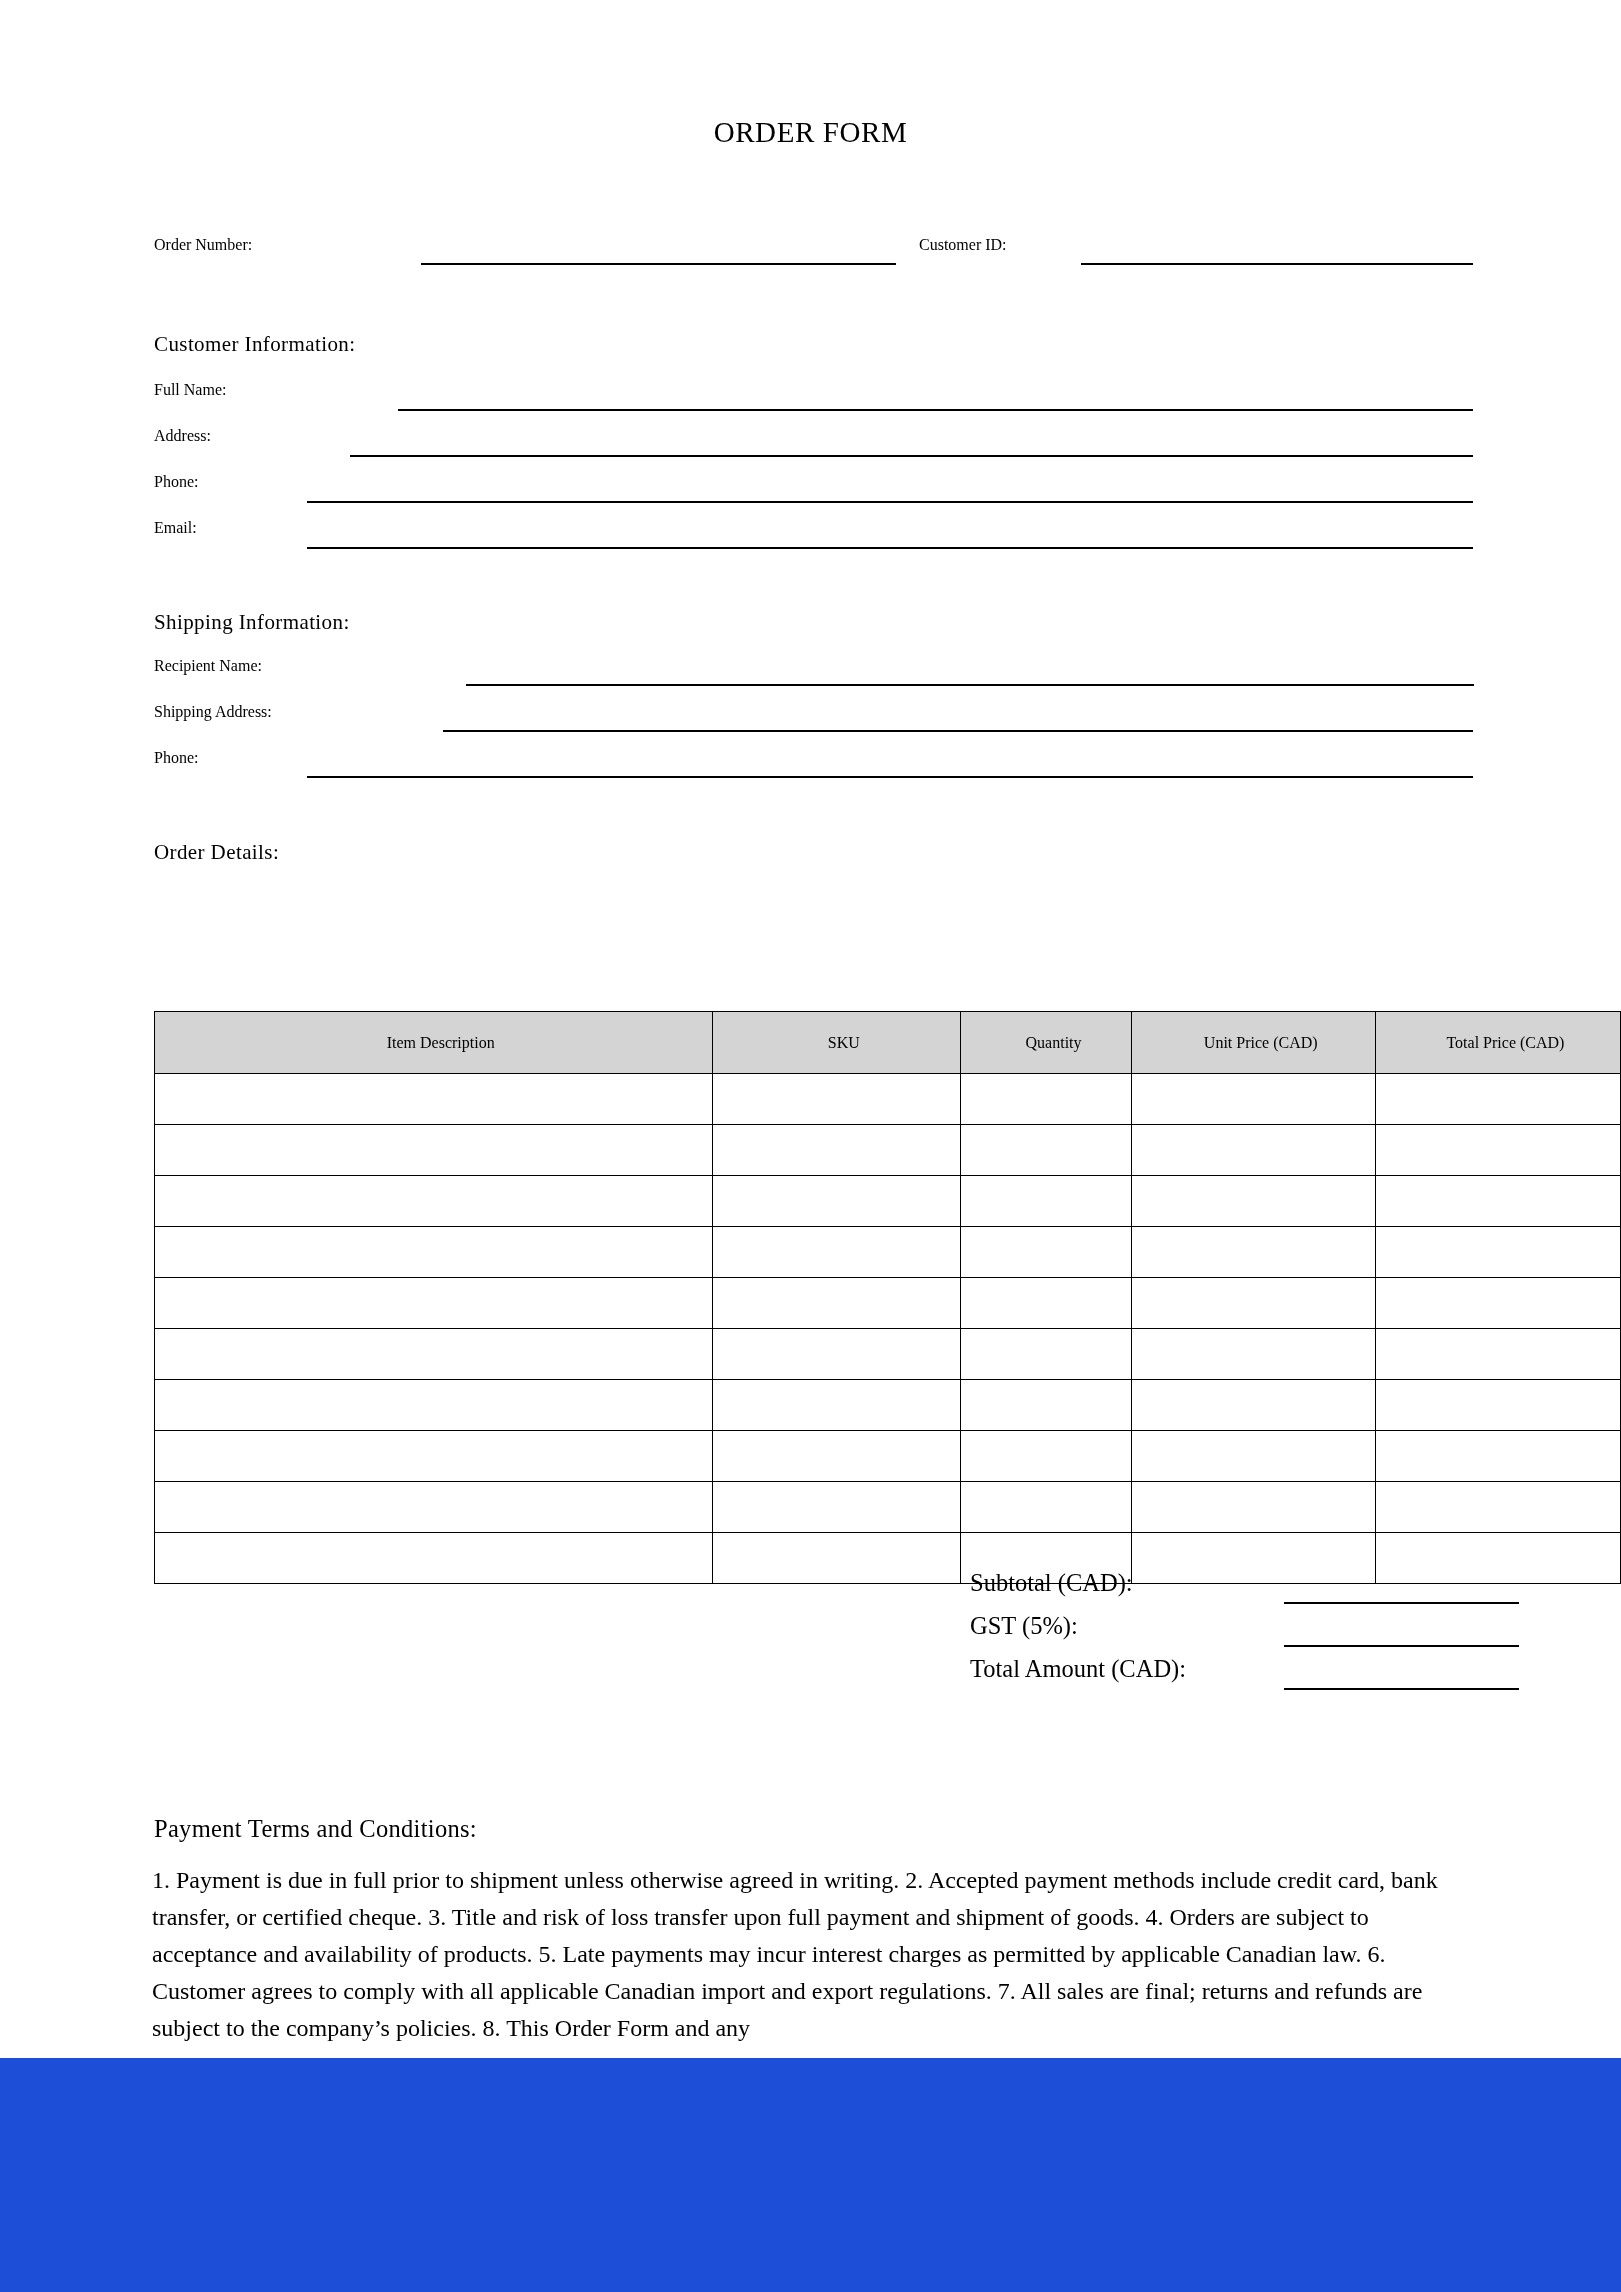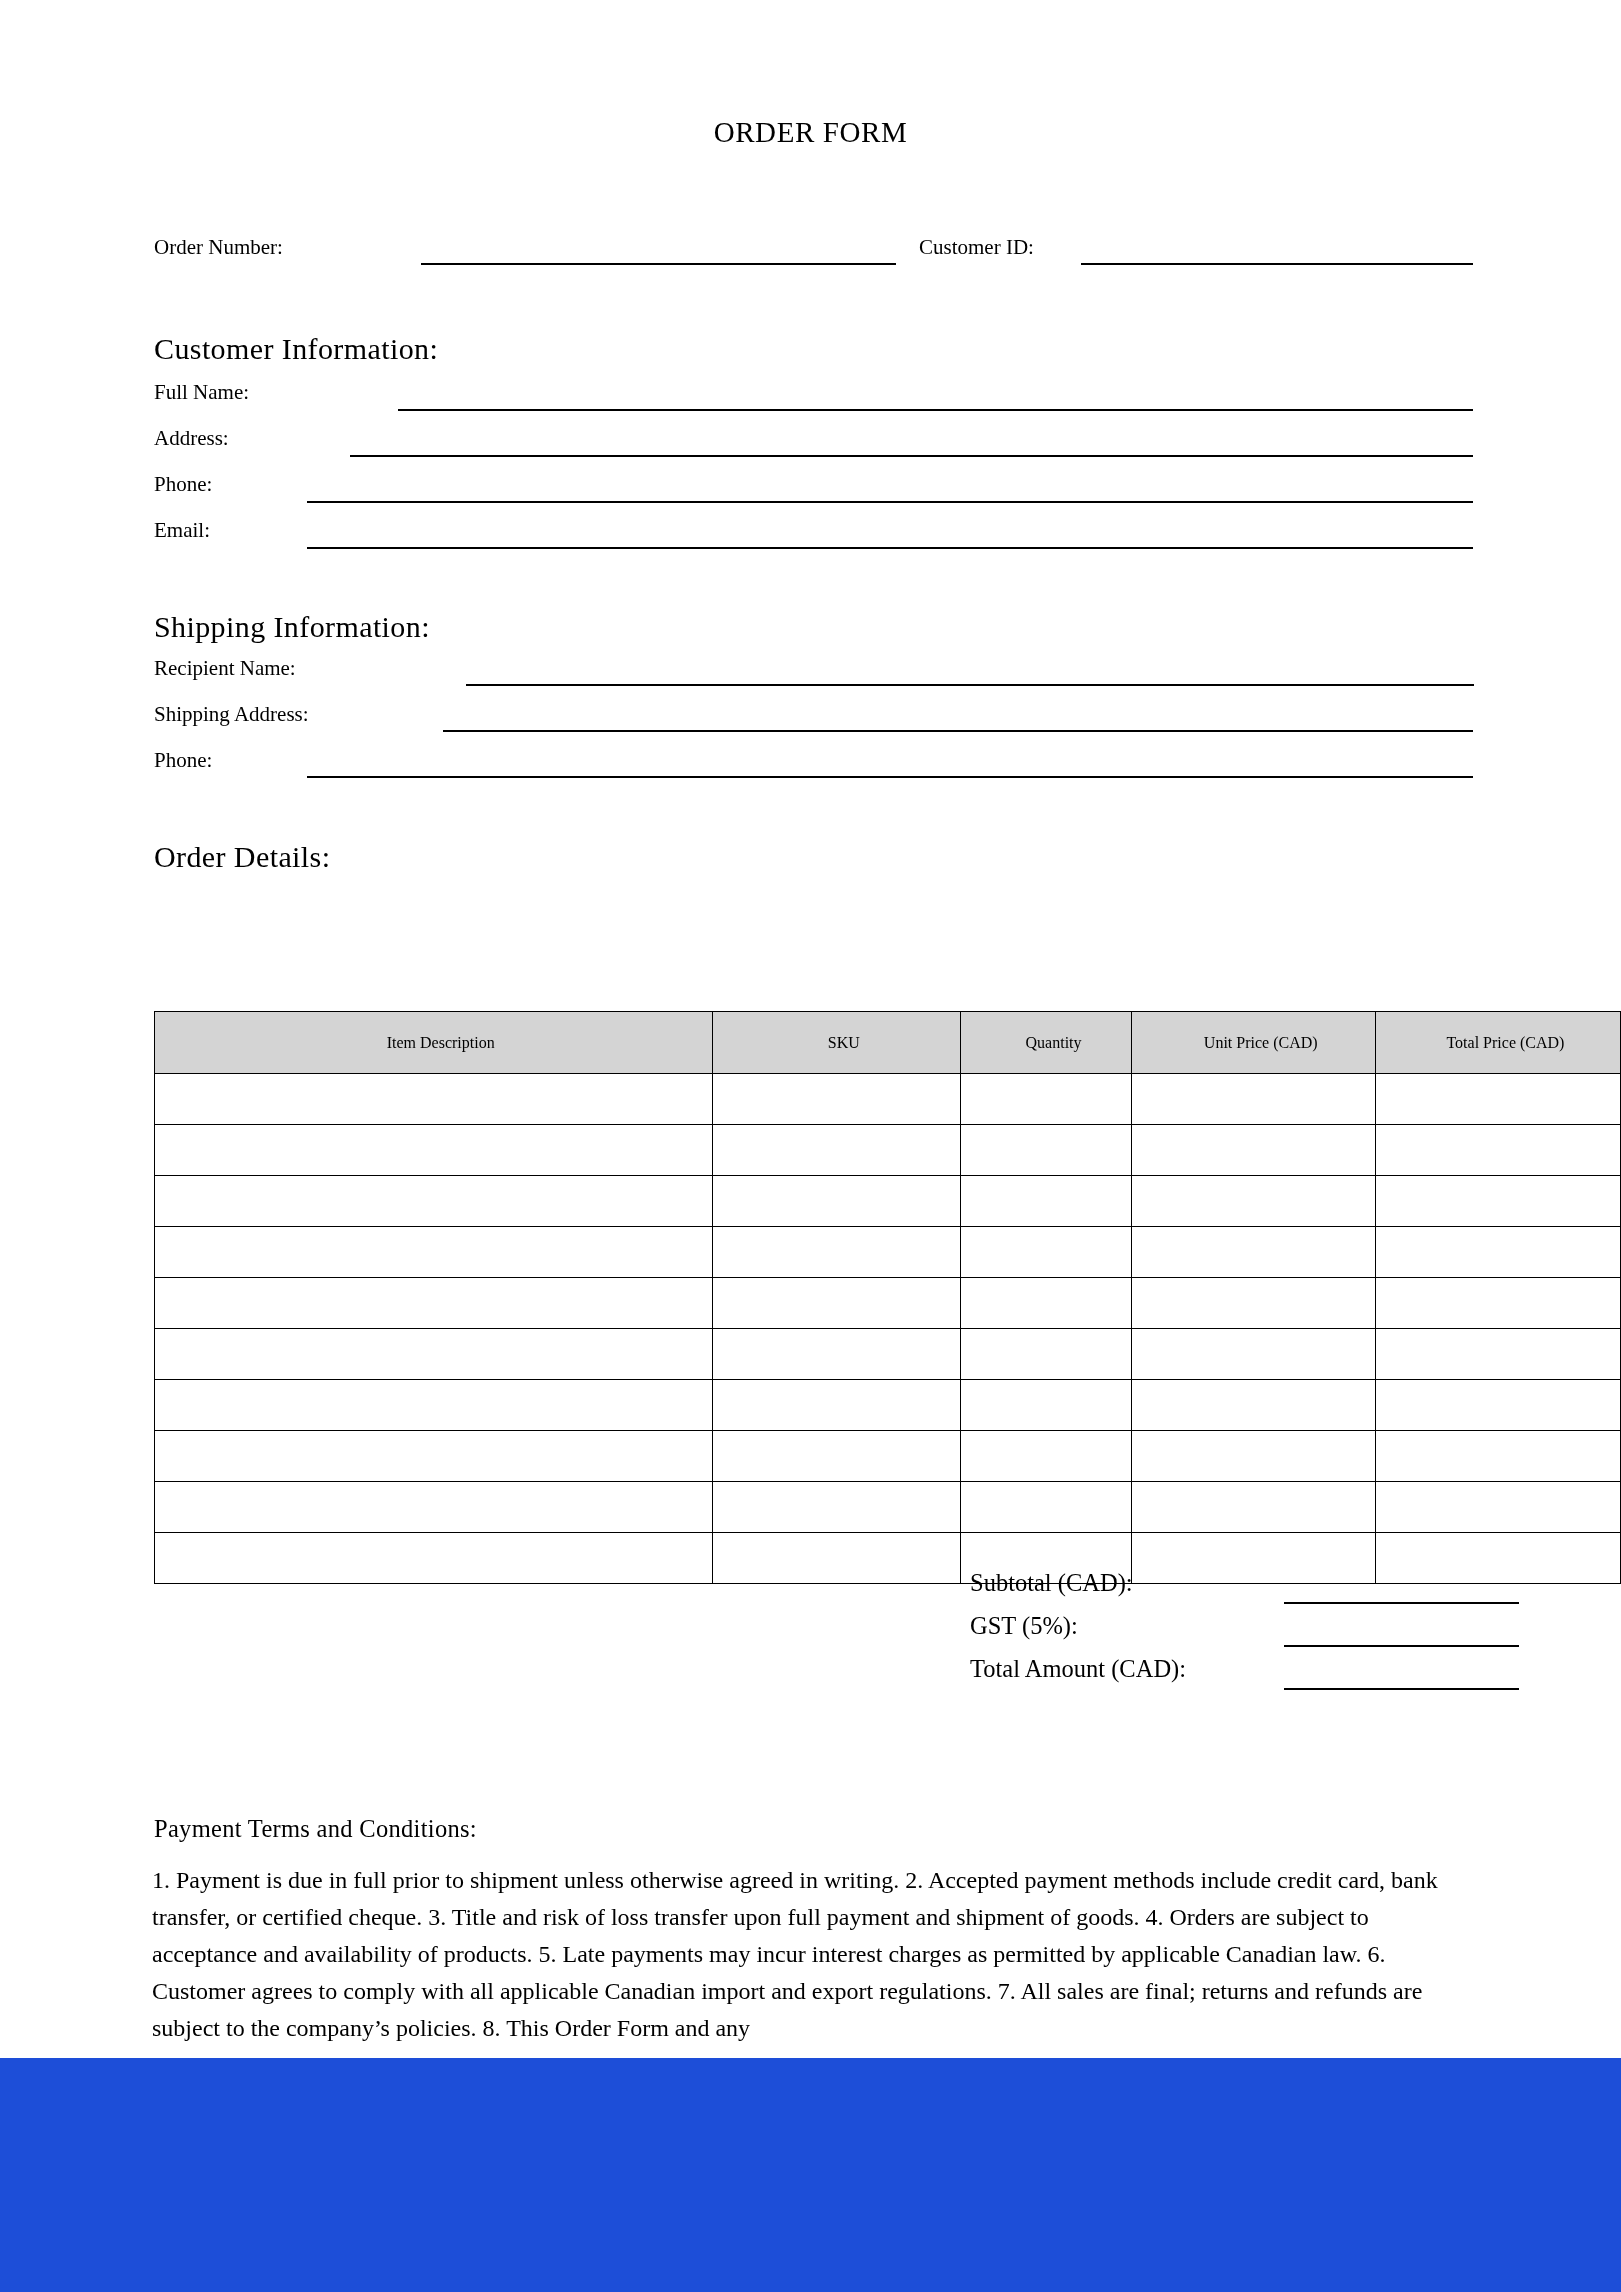--- a/index.html
+++ b/index.html
@@ -35,27 +35,27 @@
     top: 116px;
     width: 1621px;
     text-align: center;
     font-size: 29px;
     letter-spacing: 0.6px;
   }
 
   
   .label {
     position: absolute;
+    font-size: 16px;
+    white-space: nowrap;
+    line-height: 1;
+  }
+  .section-head {
+    position: absolute;
     font-size: 21px;
-    white-space: nowrap;
-    line-height: 1;
-  }
-  .section-head {
-    position: absolute;
-    font-size: 30px;
     white-space: nowrap;
     letter-spacing: 0.4px;
     line-height: 1;
   }
 
   
   .rule {
     position: absolute;
     height: 0;
     border-top: 2.9px solid #000000;

